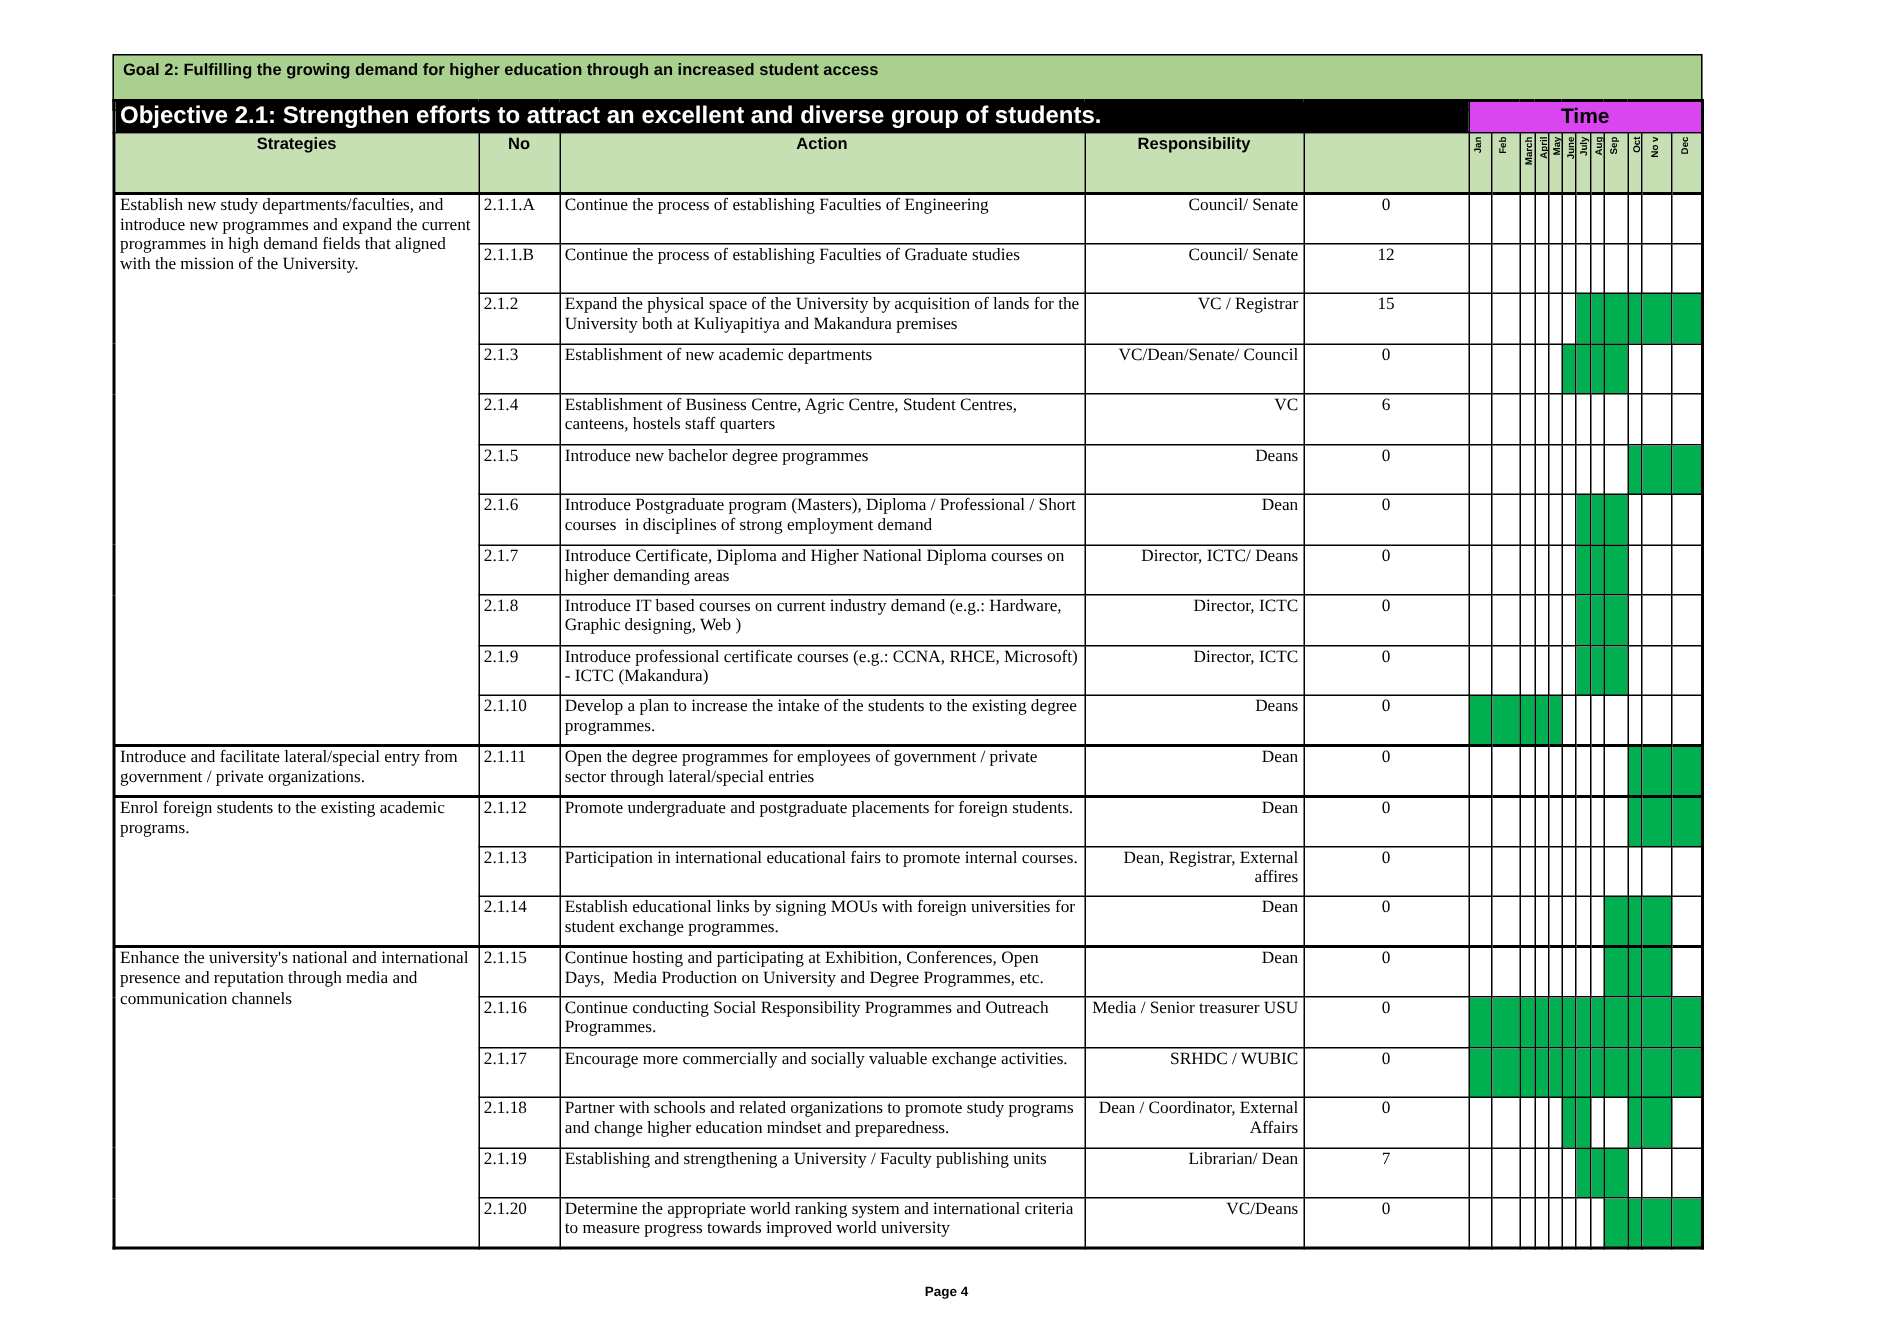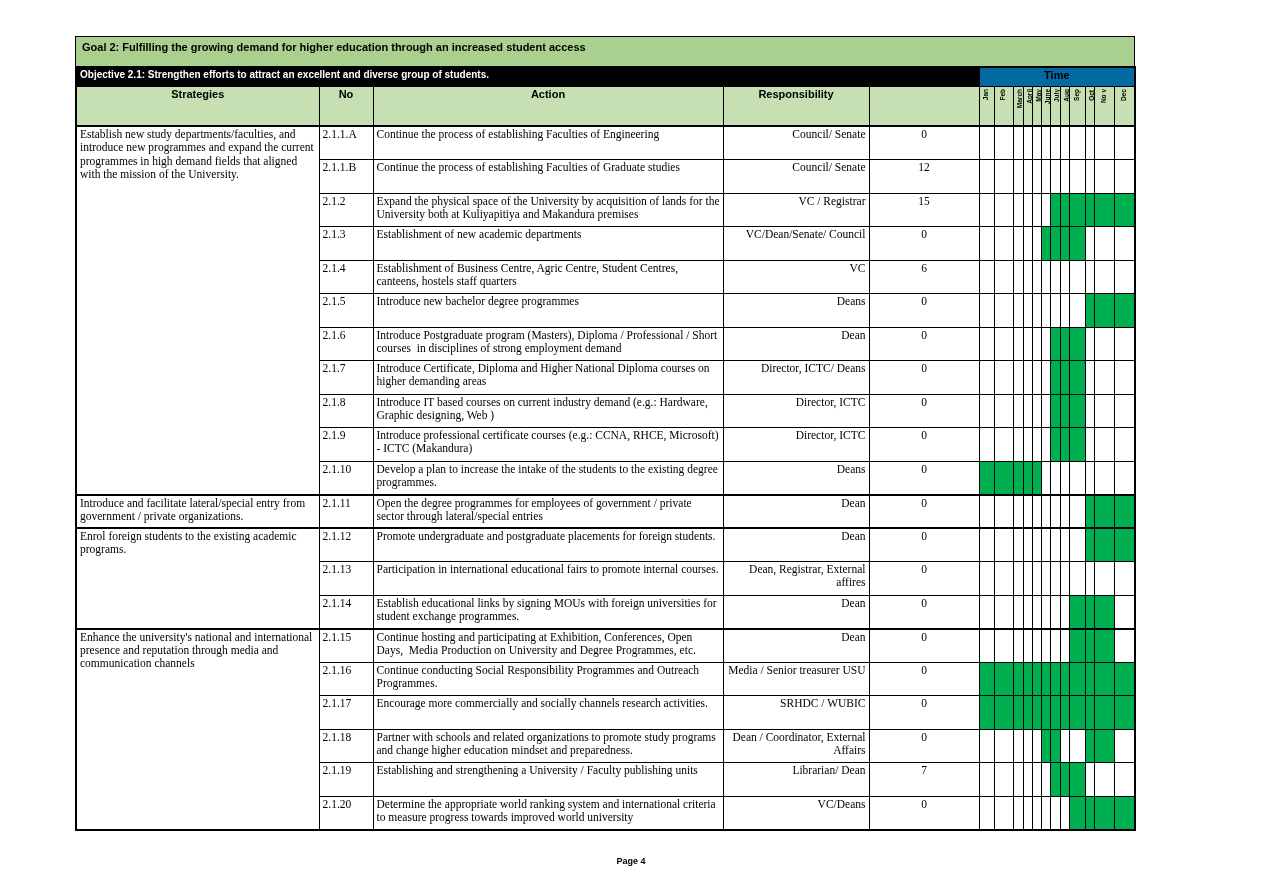--- a/index.html
+++ b/index.html
@@ -2,22 +2,22 @@
 <html style="--goal-green: #a9d08e; --header-green: #c6e0b4; --gantt-green: #00b050;"><head>
 <meta charset="utf-8">
 <style>
   html,body{margin:0;padding:0;background:#fff;}
   body{width:1262px;height:892px;position:relative;font-family:"Liberation Sans",sans-serif;color:#000;}
   .goal-banner{position:absolute;left:75px;top:17px;width:1060px;height:38px;box-sizing:border-box;
     background:var(--goal-green,#a9d08e);border:1px solid #000;font-weight:bold;font-size:11px;padding:4px 6px;margin-top:19px;}
   table.plan-table{position:absolute;left:75px;top:66px;border-collapse:collapse;table-layout:fixed;
     width:1059px;border:2px solid #000;}
   .plan-table th,.plan-table td{border:1px solid #000;box-sizing:border-box;padding:1px 3px;vertical-align:top;overflow:hidden;}
-  .objective-cell{background:#000;color:#fff;font-weight:bold;font-size:10px;text-align:left;padding:3px 6px;height:19px;}
-  .time-cell{background:#0369a1;font-weight:bold;font-size:11px;text-align:center;vertical-align:bottom;padding-bottom:2px;}
+  .objective-cell{background:#000;color:#fff;font-weight:bold;font-size:16px;text-align:left;padding:3px 6px;height:19px;}
+  .time-cell{background:#d946ef;font-weight:bold;font-size:14px;text-align:center;vertical-align:bottom;padding-bottom:2px;}
   .hdr{background:var(--header-green,#c6e0b4);font-weight:bold;font-size:11px;text-align:center;vertical-align:middle;height:40px;}
   .hdr.top{vertical-align:top;}
   .month-th{background:var(--header-green,#c6e0b4);padding:0;vertical-align:bottom;text-align:center;}
   .month-th span{writing-mode:vertical-rl;transform:rotate(180deg);display:inline-block;
     font-size:6.5px;font-weight:bold;line-height:1;padding:1px 0;}
   tbody tr{height:33.5px;margin-left:13px;}
   tbody td{font-family:"Liberation Serif","DejaVu Serif",serif;font-size:11.5px;line-height:1.16;white-space:pre-wrap;}
   td.strategy-cell{text-align:left;}
   td.no-cell{text-align:left;}
   td.action-cell{text-align:left;}
@@ -385,21 +385,21 @@
         <td class="gantt filled"></td>
         <td class="gantt filled"></td>
         <td class="gantt filled"></td>
         <td class="gantt filled"></td>
         <td class="gantt filled"></td>
         <td class="gantt filled"></td>
         <td class="gantt filled"></td>
       </tr>
       <tr>
         <td class="no-cell">2.1.17</td>
-        <td class="action-cell">Encourage more commercially and socially channels research activities.</td>
+        <td class="action-cell">Encourage more commercially and socially valuable exchange activities.</td>
         <td class="resp-cell">SRHDC / WUBIC</td>
         <td class="value-cell">0</td>
         <td class="gantt filled"></td>
         <td class="gantt filled"></td>
         <td class="gantt filled"></td>
         <td class="gantt filled"></td>
         <td class="gantt filled"></td>
         <td class="gantt filled"></td>
         <td class="gantt filled"></td>
         <td class="gantt filled"></td>

